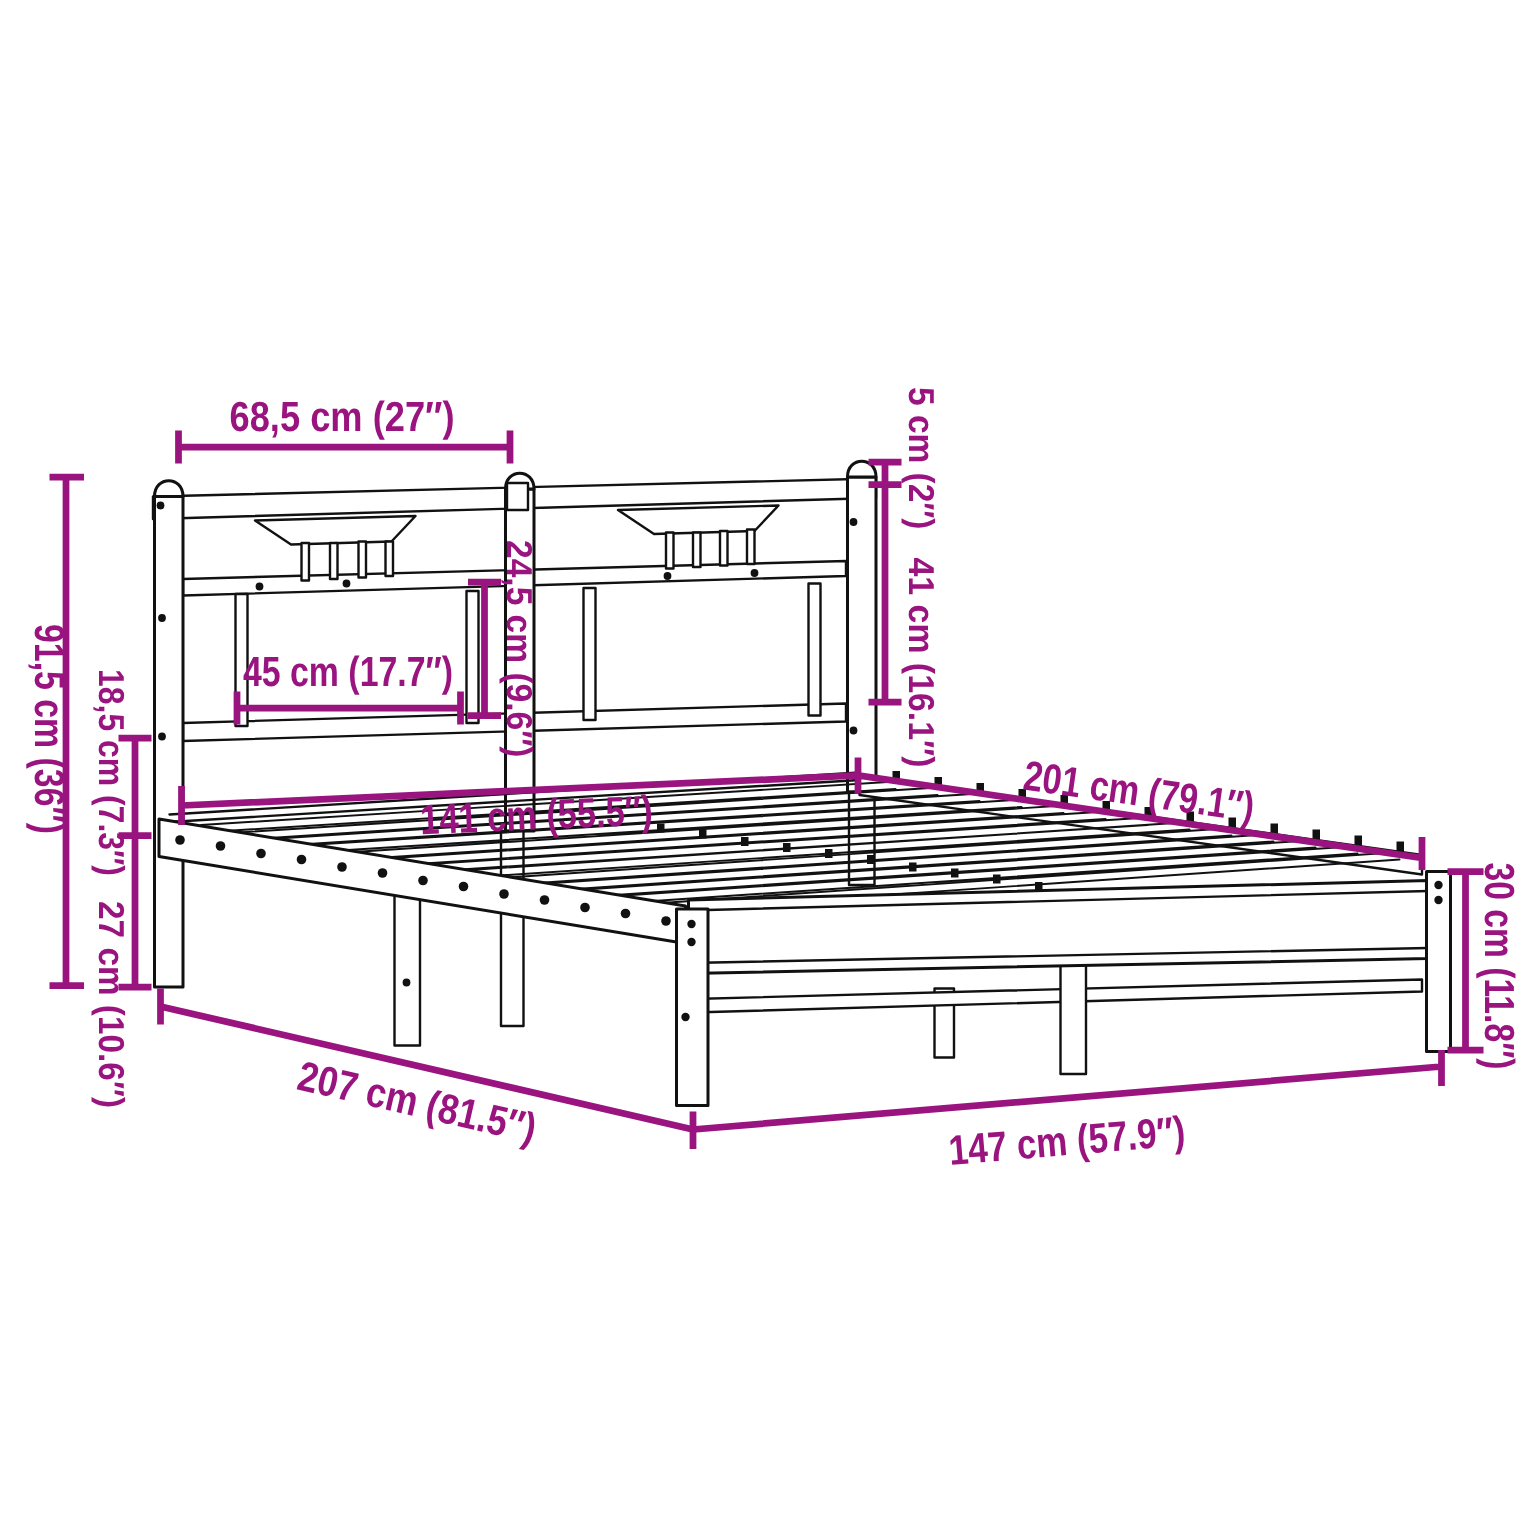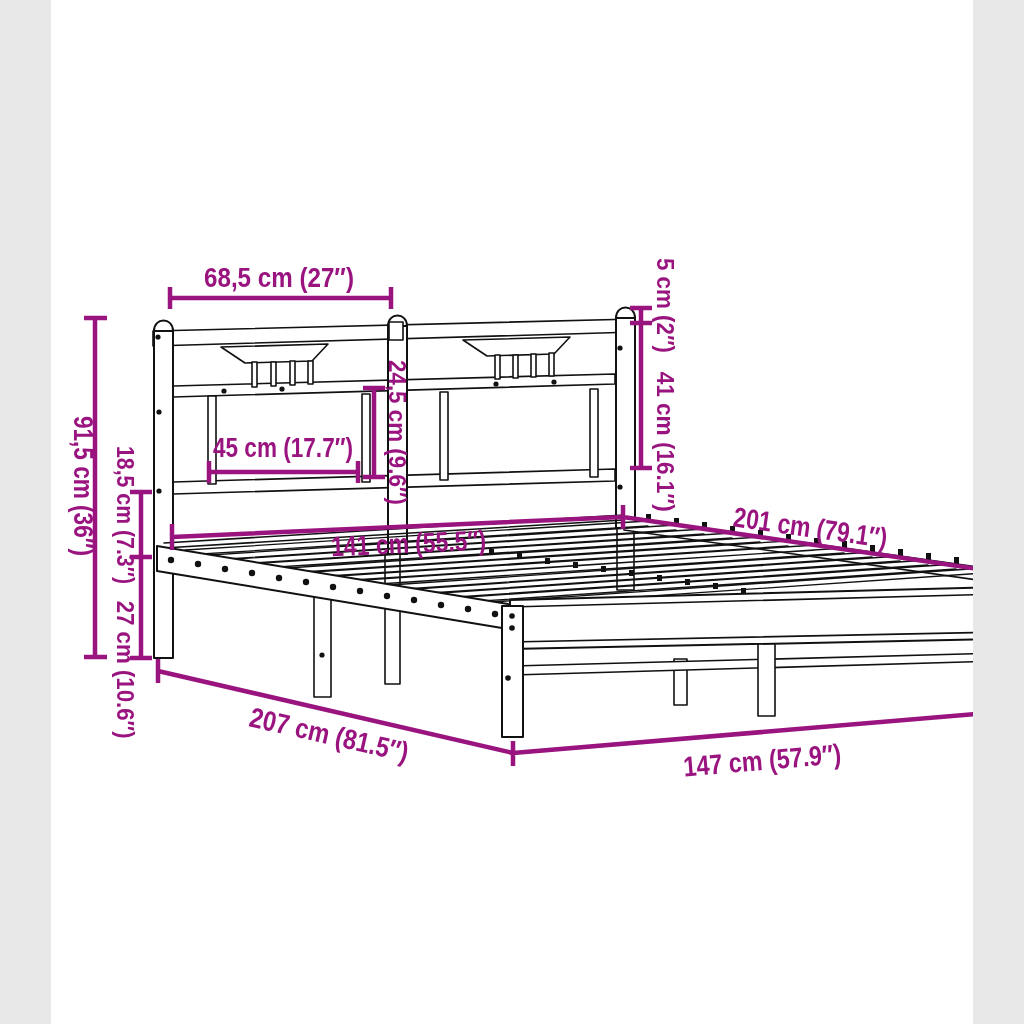--- a/index.html
+++ b/index.html
@@ -1,18 +1,18 @@
 <!DOCTYPE html>
 <html style="--accent: #9A1480; --ink: #111111; --bg: #FFFFFF;"><head>
 <meta charset="utf-8">
 <style>
   :root { --accent:#9A1480; --ink:#111111; --bg:#ffffff; }
   html,body { margin:0; padding:0; background:#e8e8e8; }
   #canvas {
-    width:922px; height:1024px; margin:0 auto; background:var(--bg);
+    width:1024px; height:1024px; margin:0 auto; background:var(--bg);
     position:relative; overflow:hidden;
     font-family:"Liberation Sans", sans-serif;
   }
   svg { display:block; }
   .art { stroke:var(--ink); stroke-width:1.6; fill:none; stroke-linejoin:round; stroke-linecap:round; }
   .art-fill { stroke:var(--ink); stroke-width:1.6; fill:#ffffff; stroke-linejoin:round; }
   .art-heavy { stroke:var(--ink); stroke-width:2; fill:#ffffff; stroke-linejoin:round; }
   .rivet { fill:var(--ink); stroke:none; }
   .tab { fill:var(--ink); stroke:none; }
   .dim { stroke:var(--accent); stroke-width:4.5; fill:none; stroke-linecap:butt; }

